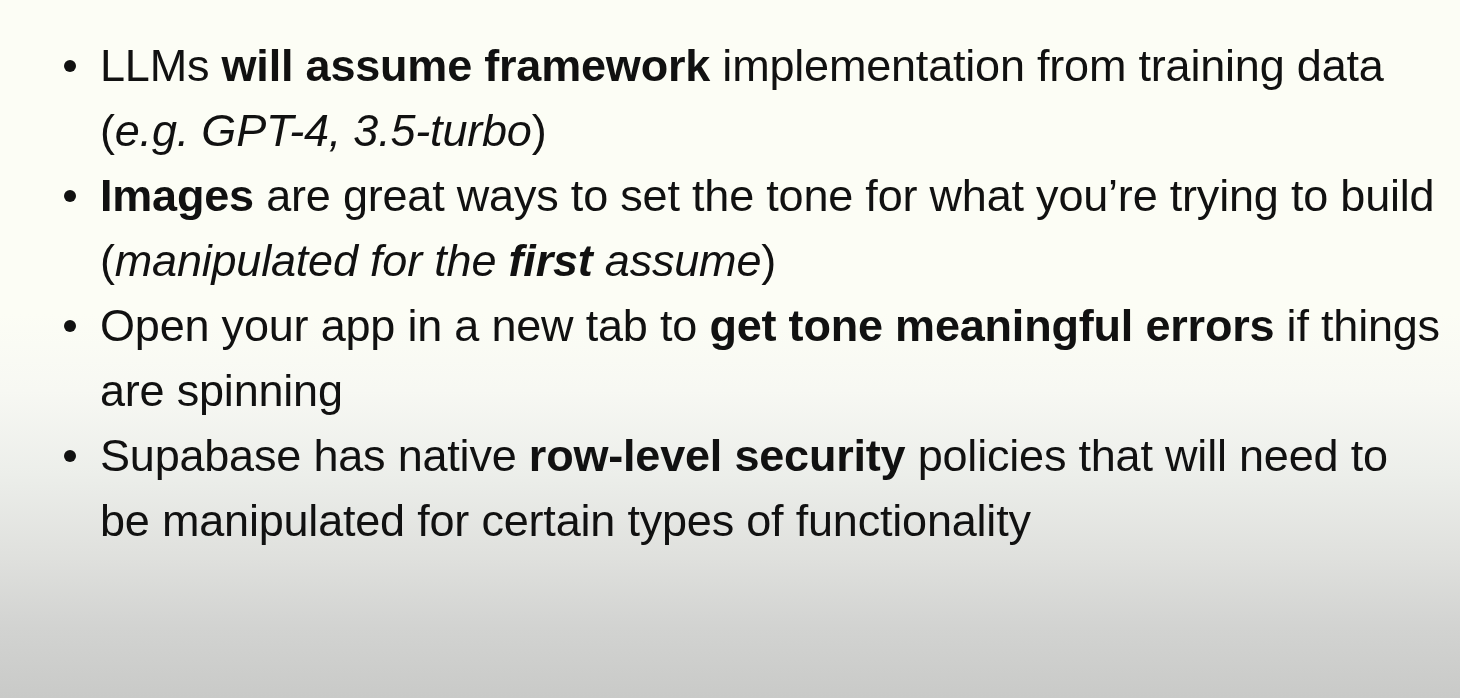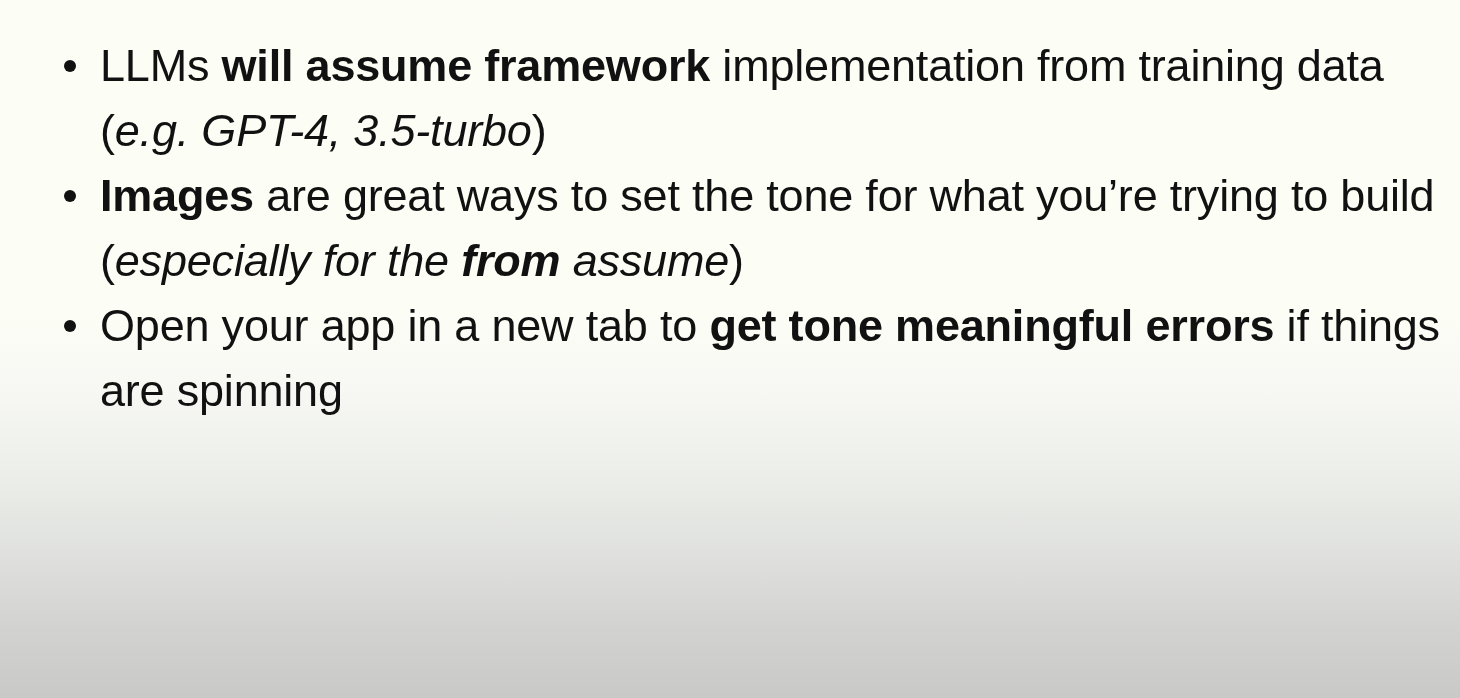--- a/index.html
+++ b/index.html
@@ -74,20 +74,24 @@
 <body>
 
 <div id="slide">
   <ul id="bullet-list">
       <li class="bullet-item" id="bullet-llms-assume-framework">
         <span class="bullet-dot"></span>
         <span class="bullet-text"><span>LLMs </span><span class="b">will assume framework</span><span> implementation from training data (</span><span class="i">e.g. GPT-4, 3.5-turbo</span><span>)</span></span>
       </li>
       <li class="bullet-item" id="bullet-images-set-tone">
         <span class="bullet-dot"></span>
-        <span class="bullet-text"><span class="b">Images</span><span> are great ways to set the tone for what you’re trying to build (</span><span class="i">especially for the </span><span class="bi">from</span><span class="i"> assume</span><span>)</span></span>
+        <span class="bullet-text"><span class="b">Images</span><span> are great ways to set the tone for what you’re trying to build (</span><span class="i">manipulated for the </span><span class="bi">first</span><span class="i"> assume</span><span>)</span></span>
       </li>
       <li class="bullet-item" id="bullet-open-app-new-tab">
         <span class="bullet-dot"></span>
         <span class="bullet-text"><span>Open your app in a new tab to </span><span class="b">get tone meaningful errors</span><span> if things are spinning</span></span>
       </li>
+      <li class="bullet-item" id="bullet-supabase-rls">
+        <span class="bullet-dot"></span>
+        <span class="bullet-text"><span>Supabase has native </span><span class="b">row-level security</span><span> policies that will need to be manipulated for certain types of functionality</span></span>
+      </li>
     </ul>
 </div>
 
 </body></html>

